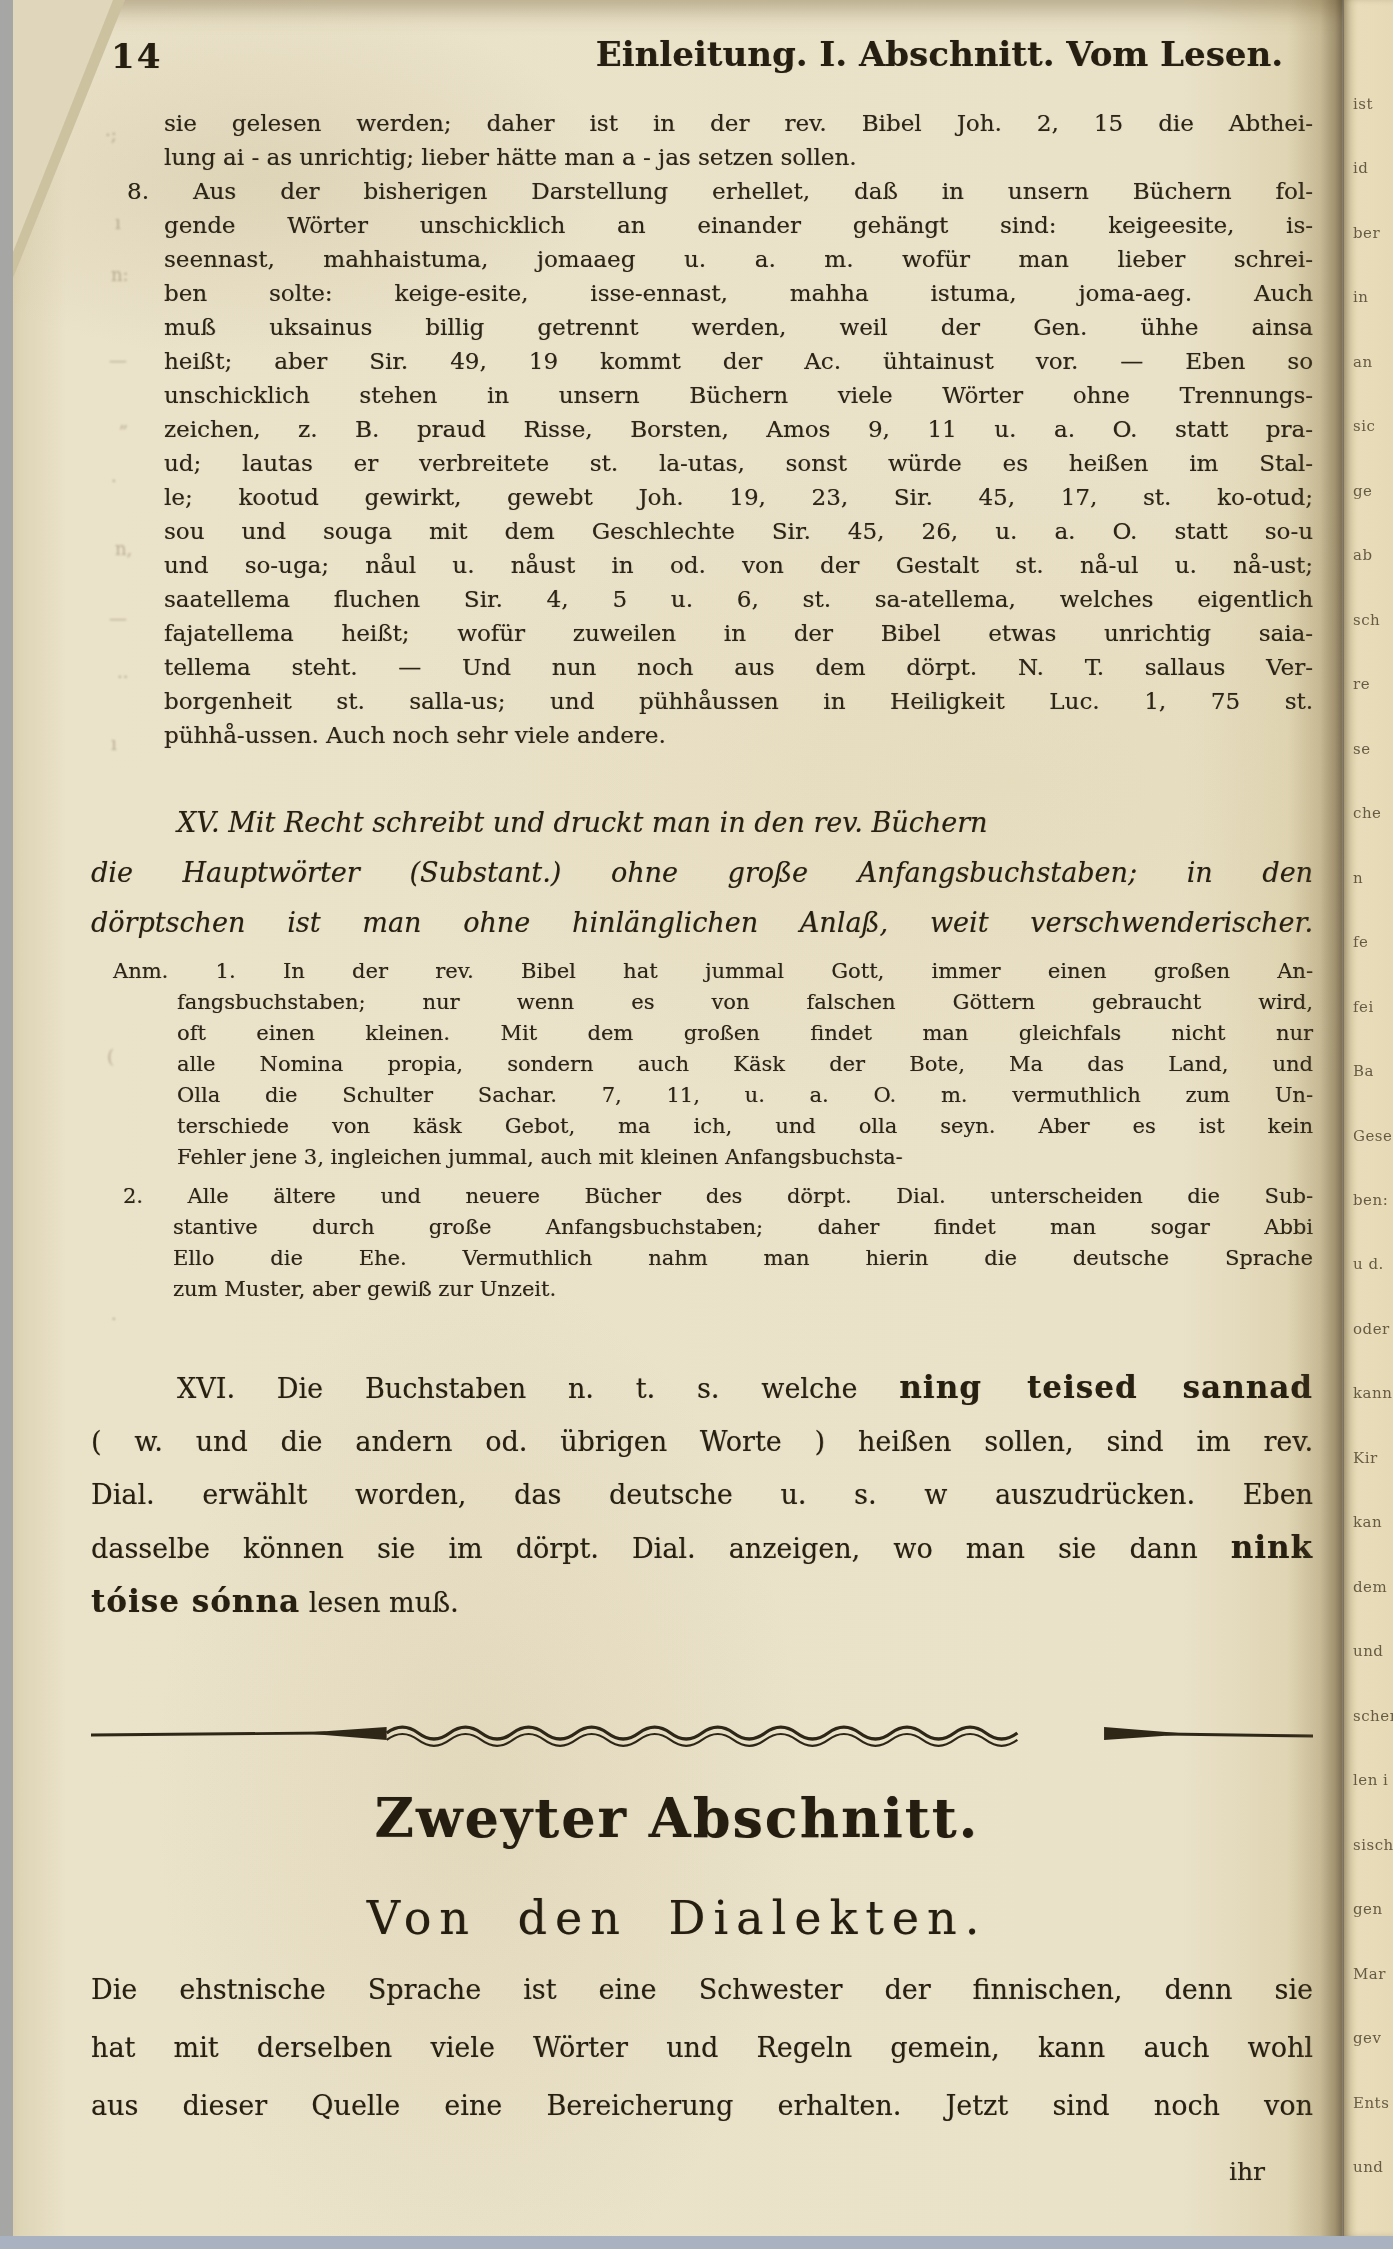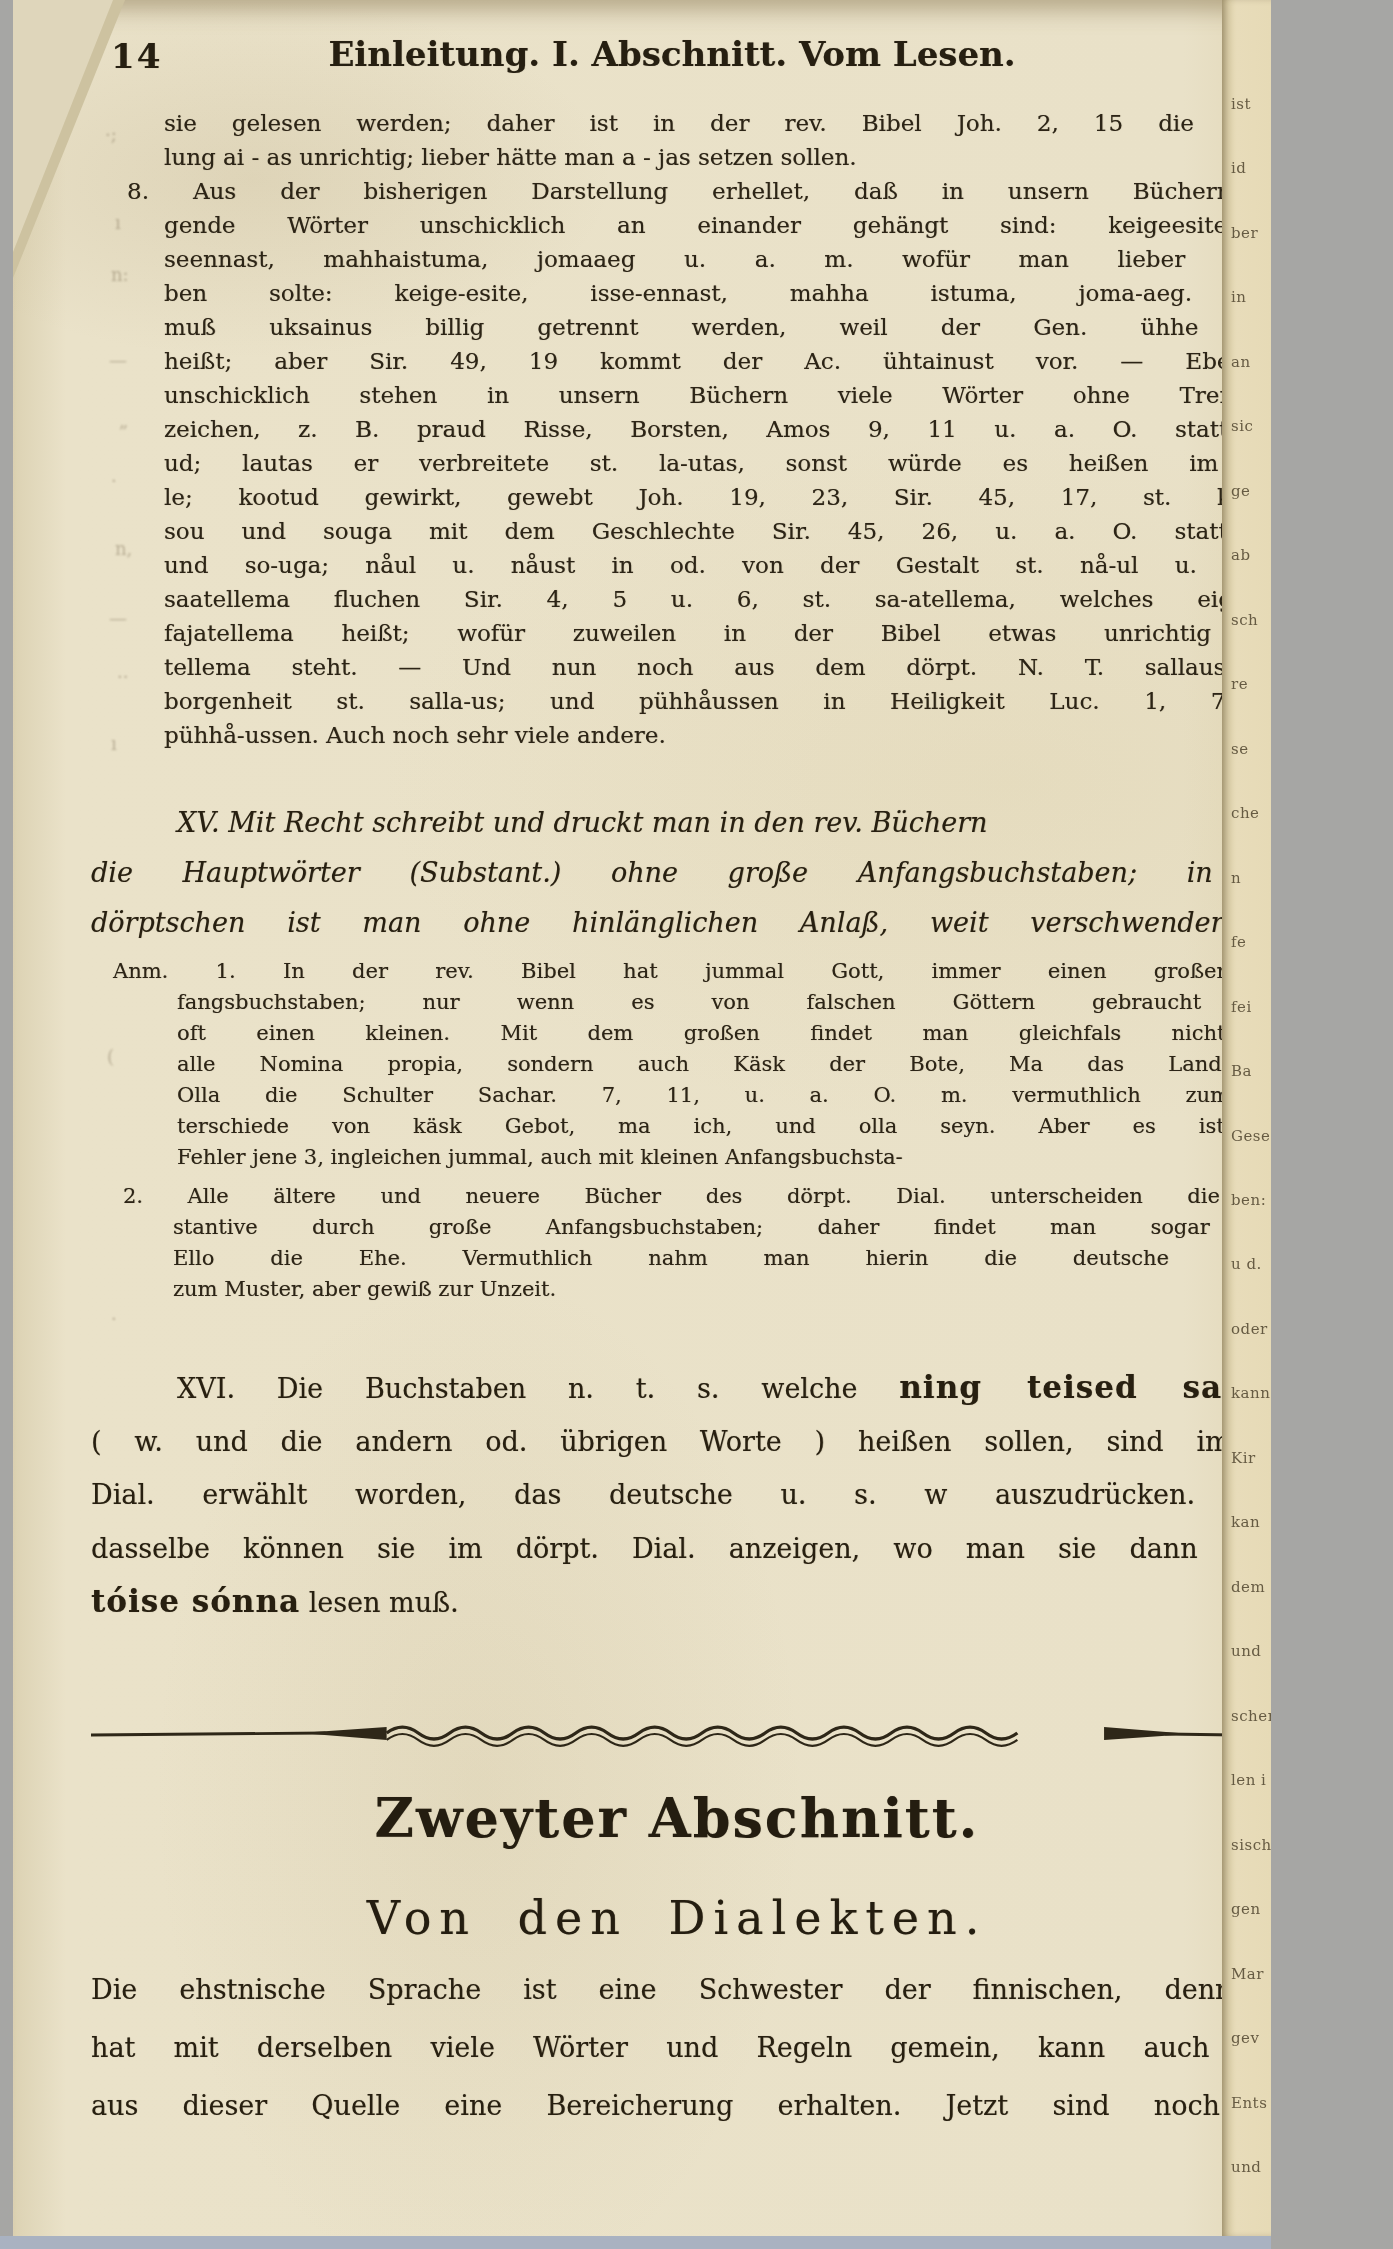--- a/index.html
+++ b/index.html
@@ -1,16 +1,16 @@
 <!DOCTYPE html>
 <html><head>
 <meta charset="utf-8">
 <style>
   html,body{margin:0;padding:0;background:#a6a6a4;}
-  .scan{position:relative;width:1271px;height:2249px;overflow:hidden;
+  .scan{position:relative;width:1393px;height:2249px;overflow:hidden;
         font-family:"DejaVu Serif", serif;background:#a6a6a4;}
   
   .paper-main{position:absolute;left:13px;top:0;width:1330px;height:2236px;
     background:
       radial-gradient(ellipse 600px 300px at 18% 8%, rgba(160,140,95,.16), transparent 60%),
       radial-gradient(ellipse 900px 500px at 75% 35%, rgba(215,200,155,.22), transparent 70%),
       radial-gradient(ellipse 500px 800px at 35% 80%, rgba(170,150,100,.12), transparent 65%),
       linear-gradient(90deg,#dcd2b3 0,#eae2c9 4%,#e9e1c8 88%,#dcd0ab 99%),
       #e9e1c8;
     box-shadow:inset 0 28px 22px -18px rgba(120,100,60,.45);}
@@ -31,21 +31,21 @@
     padding:95px 0 60px 9px;box-sizing:border-box;
     font-size:15px;color:#50452f;letter-spacing:.5px;overflow:hidden;}
   .facing .frag{display:block;white-space:nowrap;filter:blur(.3px);opacity:.85;}
   
   .bottom-strip{position:absolute;left:0;bottom:0;width:1393px;height:13px;background:#a9b2c1;}
   
   .textflow{position:relative;padding:34px 30px 0 78px;color:#2c2416;
     text-shadow:.3px .3px .7px rgba(40,30,10,.45);}
   .header{position:relative;height:46px;font-size:34px;font-weight:bold;color:#261f11;}
   .pagenum{position:absolute;left:20px;top:2px;letter-spacing:2px;}
-  .running{display:block;text-align:center;transform:translateX(-30px);}
+  .running{display:block;text-align:right;transform:translateX(-30px);}
   .block{position:relative;}
   .block .line{white-space:nowrap;}
   .just .line, .line.just{white-space:normal;text-align:justify;text-align-last:justify;}
   .rag-last .line:last-of-type{text-align-last:left;}
   .small{font-size:23px;line-height:34px;margin-left:36px;}
   .small .line{text-align:justify;text-align-last:justify;white-space:normal;}
   .cont-all .line{padding-left:37px;}
   .hang .line{padding-left:37px;}
   .hang .line:first-of-type{padding-left:0;}
   .blockA{margin-top:26px;}

